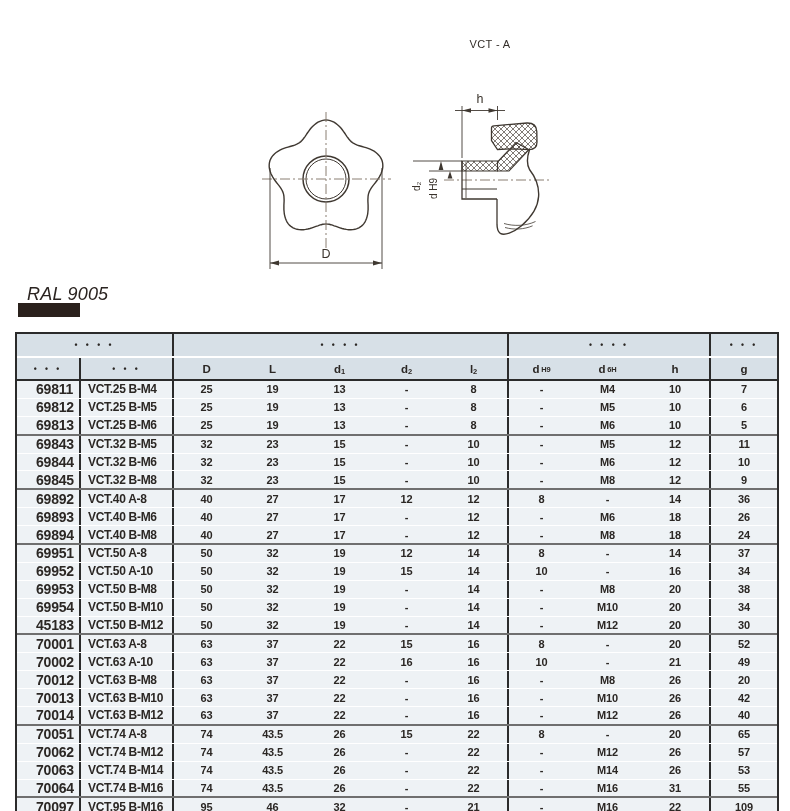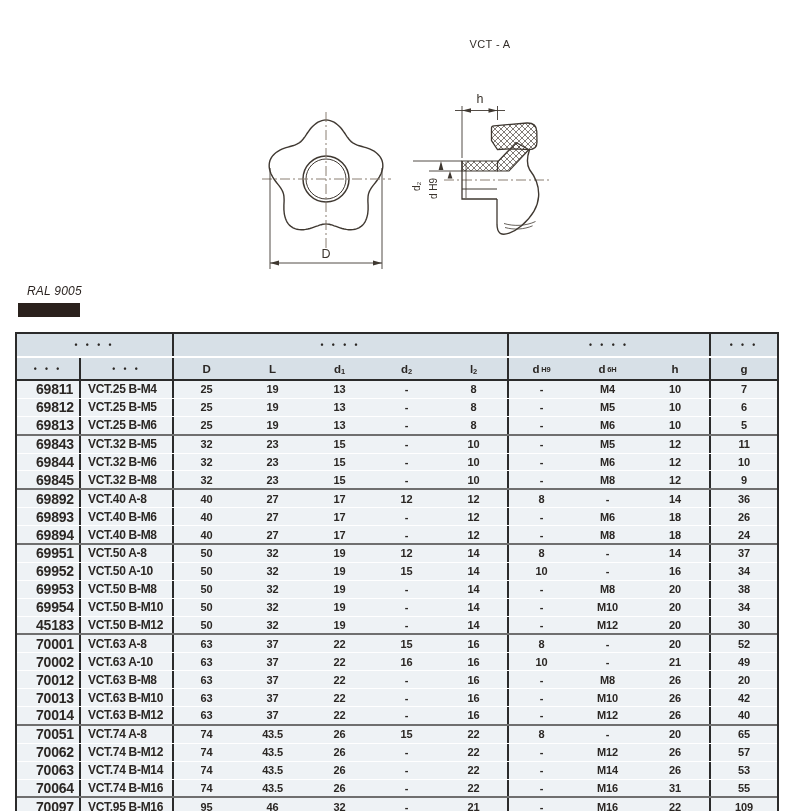--- a/index.html
+++ b/index.html
@@ -6,21 +6,21 @@
   body{
     width:790px;height:811px;position:relative;background:#ffffff;
     font-family:"Liberation Sans", sans-serif;color:#2b2724;overflow:hidden;
   }
   
   .page-title{
     position:absolute;left:430px;top:38px;width:120px;text-align:center;
     font-size:11px;letter-spacing:.4px;color:#332d28;
   }
   .ral-label{
-    position:absolute;left:27px;top:284px;font-size:12px;font-style:italic;
+    position:absolute;left:27px;top:284px;font-size:18px;font-style:italic;
     color:#2b2421;letter-spacing:.2px;
   }
   .ral-swatch{
     position:absolute;left:18px;top:303px;width:62px;height:14px;background:#2a211c;
   }
   .drawing-svg{position:absolute;left:230px;top:80px;}
   
   .tbl{
     position:absolute;left:15px;top:332px;width:760px;
     border:2px solid #2b2b2b;background:#eef2f5;box-sizing:content-box;

